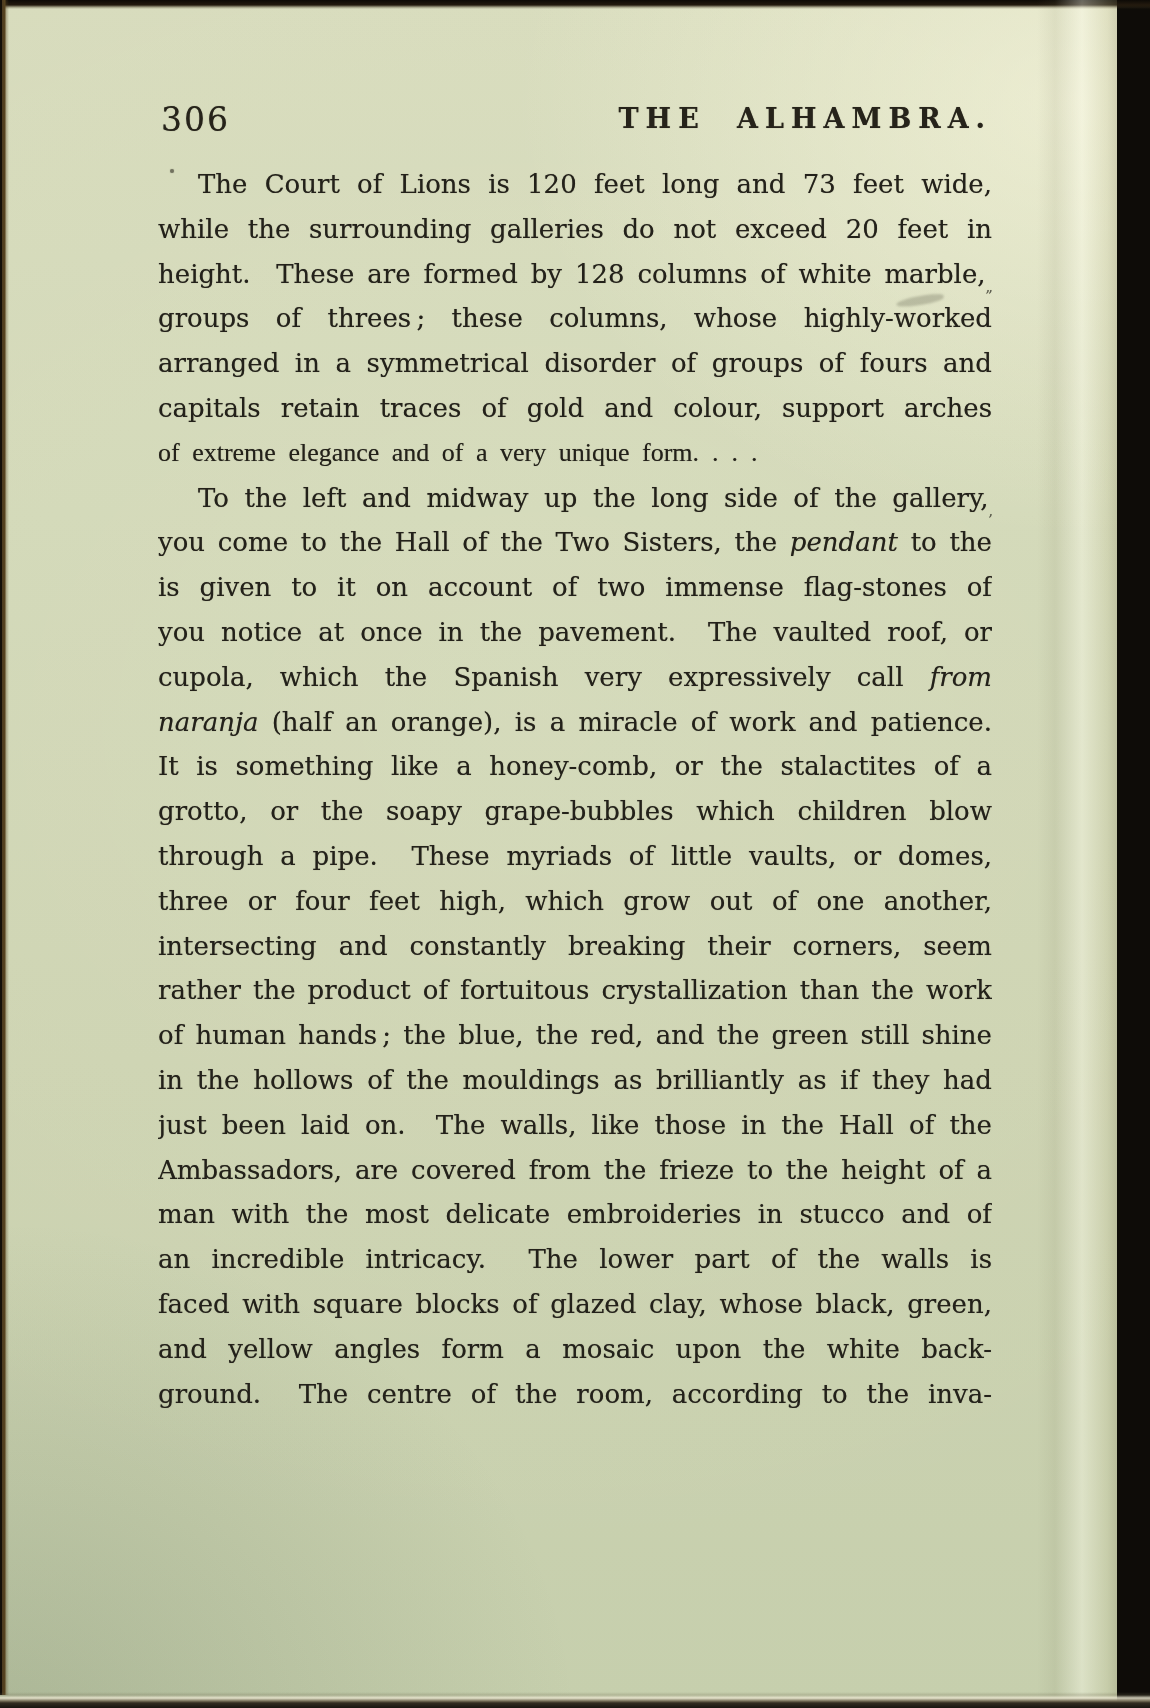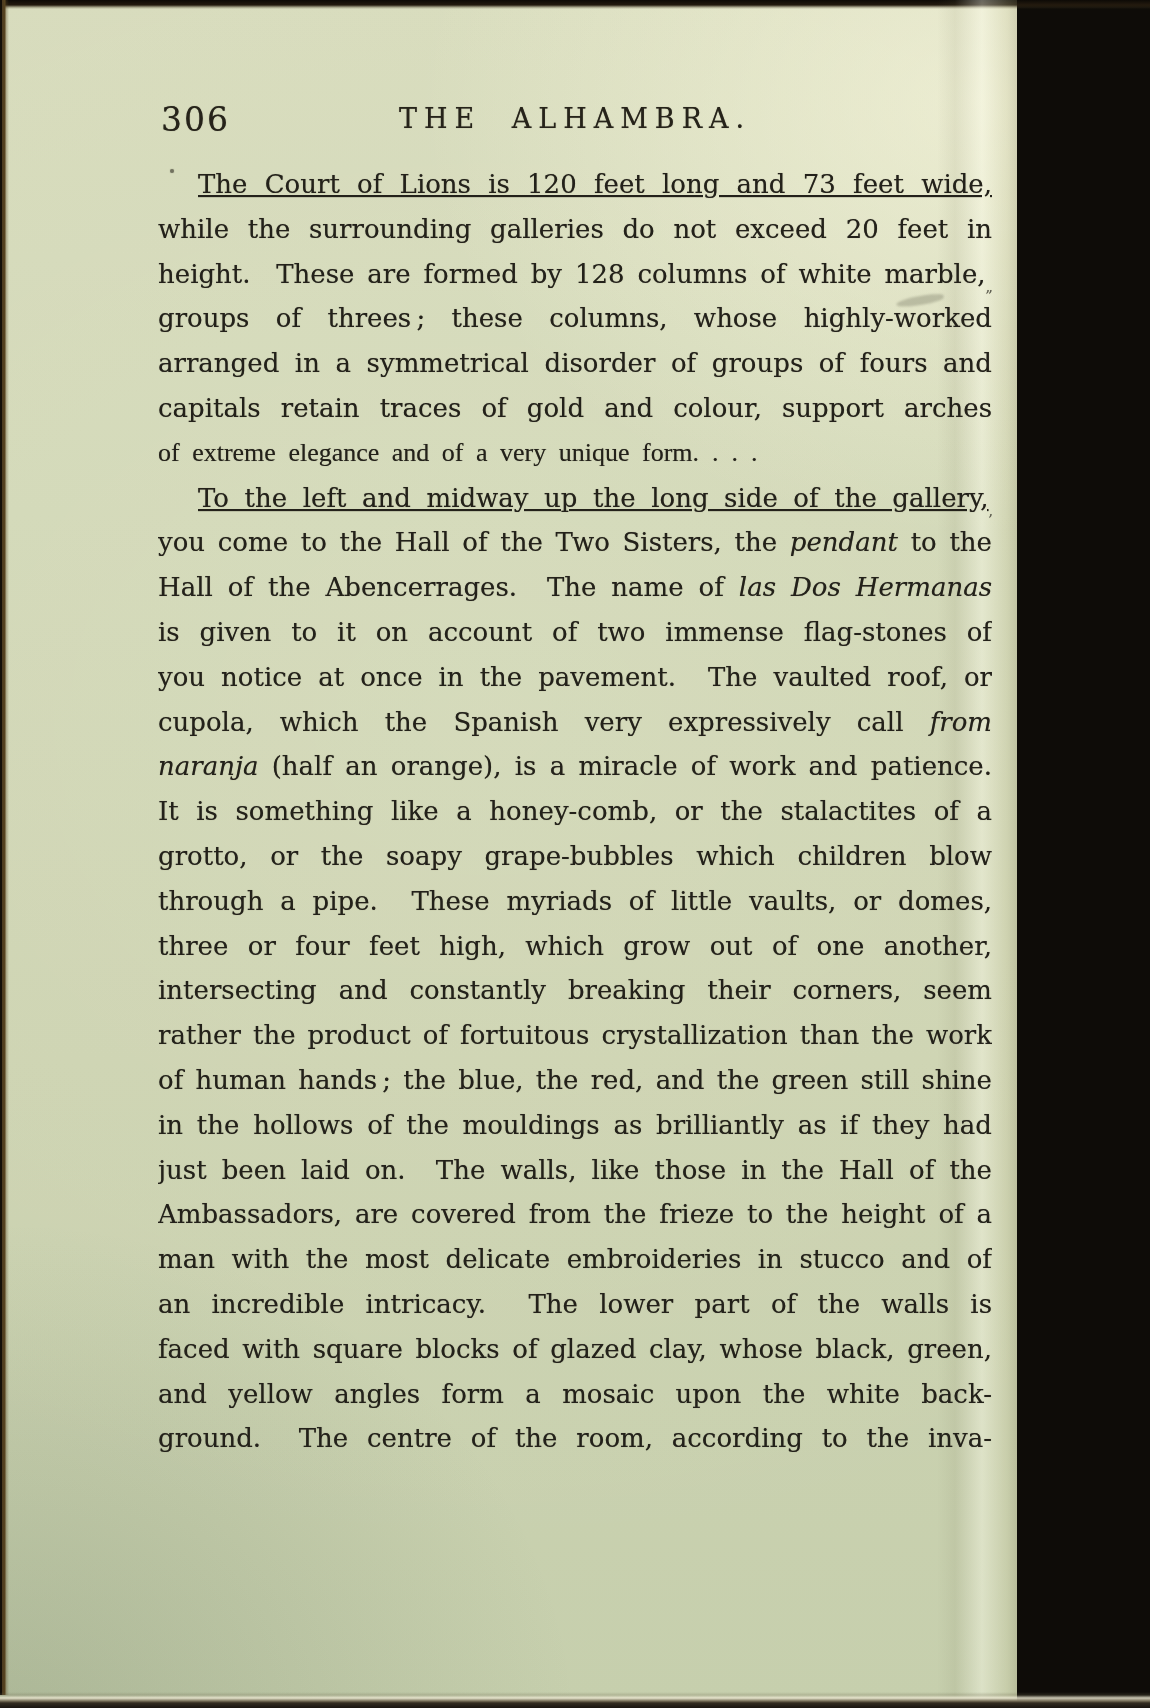--- a/index.html
+++ b/index.html
@@ -2,48 +2,48 @@
 <html><head>
 <meta charset="utf-8">
 <style>
   html,body{margin:0;padding:0;}
   body{
     width:1150px;height:1708px;overflow:hidden;
     font-family:"DejaVu Serif","Liberation Serif",serif;
     background:#0e0c08;
   }
   .page{
-    position:relative;width:1017px;height:1708px;
+    position:relative;width:1117px;height:1708px;
     background:
       radial-gradient(ellipse 900px 700px at 96% 6%, rgba(252,250,226,0.55), rgba(252,250,226,0) 62%),
       radial-gradient(ellipse 1000px 900px at 0% 102%, rgba(62,82,58,0.20), rgba(62,82,58,0) 58%),
       radial-gradient(ellipse 1500px 1200px at 48% 42%, rgba(255,255,242,0.10), rgba(0,0,0,0) 72%),
       linear-gradient(to bottom, #d8dcbd 0%, #d2d8b7 30%, #cdd3b1 62%, #c6cfad 100%);
   }
   
   .edge-top{position:absolute;left:0;top:0;width:1150px;height:9px;
     background:linear-gradient(to bottom,#0d0a06 0,#231a0e 55%,rgba(60,48,28,0.35) 80%,rgba(60,48,28,0) 100%);}
   .edge-left{position:absolute;left:0;top:0;width:9px;height:1695px;
     background:linear-gradient(to right,#130f08 0,#140f08 2px,#4a3a20 2px,#58441f 5px,rgba(88,68,36,0.35) 6px,rgba(88,68,36,0) 9px);}
   .edge-bottom{position:absolute;left:0;bottom:0;width:1150px;height:16px;
     background:linear-gradient(to bottom,rgba(100,95,70,0) 0,rgba(110,104,78,0.25) 3px,rgba(235,232,210,0.85) 6px,#776f58 9px,#332c21 11px,#191510 100%);}
   .right-band{position:absolute;right:0;top:0;width:80px;height:1708px;
     background:linear-gradient(to right,rgba(255,255,238,0) 0,rgba(120,118,88,0.10) 18px,rgba(255,255,240,0.38) 45px,rgba(200,198,160,0.25) 70px,rgba(140,135,100,0.25) 80px);}
   
   .page-number{position:absolute;left:161px;top:100px;font-size:33px;color:#26231a;
     letter-spacing:2px;text-shadow:0 0.4px 0.8px rgba(35,32,22,0.55);}
-  .running-header{position:absolute;left:158px;top:103px;width:834px;text-align:center;
-    font-size:27px;font-weight:normal;color:#26231a;letter-spacing:7px;word-spacing:15px;
+  .running-header{position:absolute;left:158px;top:103px;width:834px;text-align:right;
+    font-size:27px;font-weight:bold;color:#26231a;letter-spacing:7px;word-spacing:15px;
     text-shadow:0 0.4px 0.8px rgba(35,32,22,0.55);}
   
   .text-block{position:absolute;left:158px;top:162px;width:834px;color:#23211a;
     font-size:26px;line-height:44.8px;text-shadow:0 0.3px 0.7px rgba(35,32,22,0.5);
     word-spacing:1.5px;}
   .line{height:44.8px;overflow:hidden;text-align:justify;text-align-last:justify;}
-  .line.indent{padding-left:40px;text-decoration:underline;}
+  .line.indent{padding-left:40px;}
   .line.para-end{text-align:left;text-align-last:left;word-spacing:6px;font-family:Liberation Serif, serif;}
   .line i{font-style:italic;}
   .artifact{display:inline-block;font-size:0.55em;opacity:0.7;transform:translateY(9px);letter-spacing:-1px;}
   
   .artifact-dot{position:absolute;left:170px;top:169px;width:4px;height:4px;border-radius:50%;
     background:rgba(45,42,32,0.6);box-shadow:0 0 1px rgba(45,42,32,0.5);}
   .smudge{position:absolute;left:896px;top:296px;width:48px;height:9px;border-radius:60% 40% 50% 50%;
     background:rgba(82,82,66,0.28);transform:rotate(-9deg);filter:blur(1.3px);}
 </style>
 </head>
@@ -60,21 +60,20 @@
   <div class="text-block">
       <div class="line indent"><span>The Court of Lions is 120 feet long and 73 feet wide,</span></div>
       <div class="line"><span>while the surrounding galleries do not exceed 20 feet in</span></div>
       <div class="line"><span>height.&nbsp; These are formed by 128 columns of white marble,</span><span class="artifact">„</span></div>
       <div class="line"><span>groups of threes ; these columns, whose highly-worked</span></div>
       <div class="line"><span>arranged in a symmetrical disorder of groups of fours and</span></div>
       <div class="line"><span>capitals retain traces of gold and colour, support arches</span></div>
       <div class="line para-end"><span>of extreme elegance and of a very unique form. . . .</span></div>
       <div class="line indent"><span>To the left and midway up the long side of the gallery,</span><span class="artifact">,</span></div>
       <div class="line"><span>you come to the Hall of the Two Sisters, the </span><i>pendant</i><span> to the</span></div>
-      <div class="line"><span>Hall of the Abencerrages.&nbsp; The name of </span><i>las Dos Hermanas</i></div>
       <div class="line"><span>is given to it on account of two immense flag-stones of</span></div>
       <div class="line"><span>you notice at once in the pavement.&nbsp; The vaulted roof, or</span></div>
       <div class="line"><span>cupola, which the Spanish very expressively call </span><i>from</i></div>
       <div class="line"><i>naranja</i><span> (half an orange), is a miracle of work and patience.</span></div>
       <div class="line"><span>It is something like a honey-comb, or the stalactites of a</span></div>
       <div class="line"><span>grotto, or the soapy grape-bubbles which children blow</span></div>
       <div class="line"><span>through a pipe.&nbsp; These myriads of little vaults, or domes,</span></div>
       <div class="line"><span>three or four feet high, which grow out of one another,</span></div>
       <div class="line"><span>intersecting and constantly breaking their corners, seem</span></div>
       <div class="line"><span>rather the product of fortuitous crystallization than the work</span></div>

